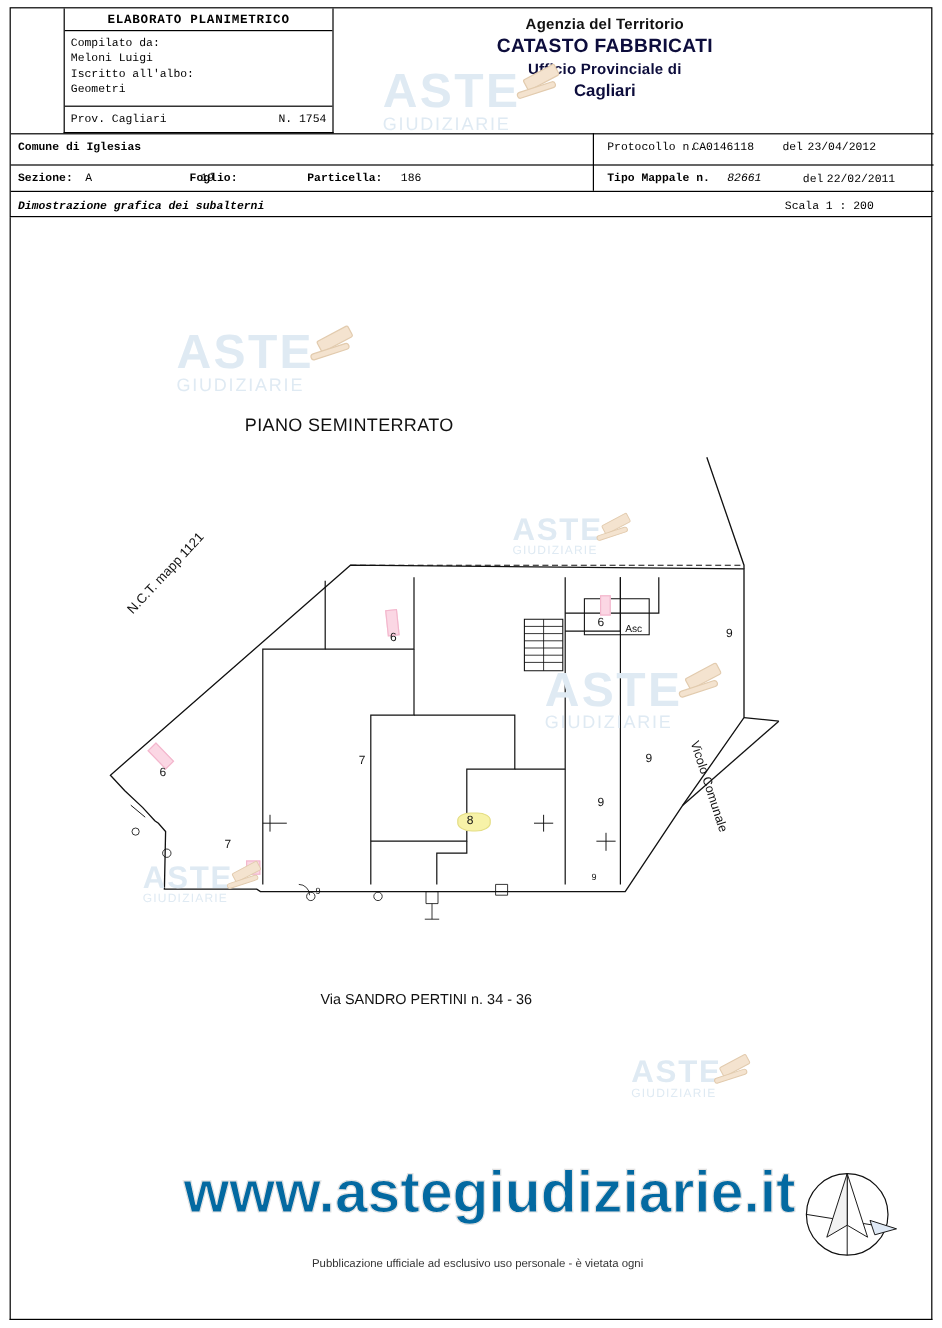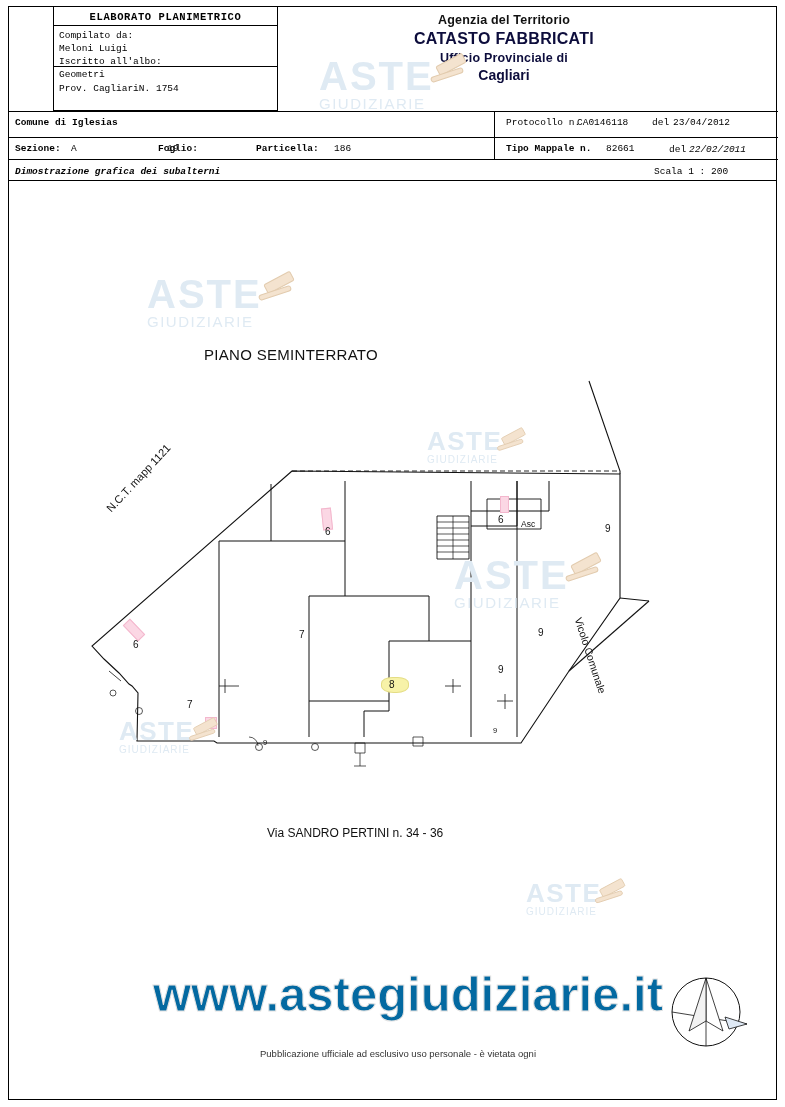--- a/index.html
+++ b/index.html
@@ -45,22 +45,23 @@
     font-size: 9.5px;
     line-height: 13px;
     padding: 3px 5px 0 5px;
   }
   .title-box .tb-prov {
     position: absolute;
     left: 0; bottom: 0;
     width: 100%;
     border-top: 1px solid #000;
     font-size: 9.5px;
-    padding: 16px 5px;
+    padding: 5px 5px;
     display: flex;
+    justify-content: space-between;
   }
 
   .agency {
     position: absolute;
     left: 330px; top: 6px;
     width: 330px;
     text-align: center;
     color: #0d0d3c;
   }
   .agency .a1 { font-size: 12.5px; font-weight: bold; color:#111; letter-spacing:0.2px;}
@@ -263,23 +264,23 @@
     <div class="cell mono" style="left:643px; top:110px;">del</div>
     <div class="cell mono" style="left:664px; top:110px;">23/04/2012</div>
 
     <div class="cell mono-b" style="left:6px; top:136px;">Sezione:</div>
     <div class="cell mono" style="left:62px; top:136px;">A</div>
     <div class="cell mono-b" style="left:105px; top:136px;margin-left:44px;">Foglio:</div>
     <div class="cell mono" style="left:158px; top:136px;">19</div>
     <div class="cell mono-b" style="left:247px; top:136px;">Particella:</div>
     <div class="cell mono" style="left:325px; top:136px;">186</div>
     <div class="cell mono-b" style="left:497px; top:136px;">Tipo Mappale n.</div>
-    <div class="cell mono" style="left:597px; top:136px;">82661</div>
+    <div class="cell mono" style="left:597px; top:136px;font-style:italic;">82661</div>
     <div class="cell mono" style="left:660px; top:137px;">del</div>
-    <div class="cell mono" style="left:680px; top:137px;font-style:italic;">22/02/2011</div>
+    <div class="cell mono" style="left:680px; top:137px;">22/02/2011</div>
 
     <div class="cell mono-b" style="left:6px; top:159px;font-style:italic;">Dimostrazione grafica dei subalterni</div>
     <div class="cell mono" style="left:645px; top:159px;">Scala 1 : 200</div>
   </div>
 
   <div class="draw">
 
     <div class="piano-label">PIANO SEMINTERRATO</div>
 
     <svg width="769" height="919" style="position:absolute;left:0;top:0;">

